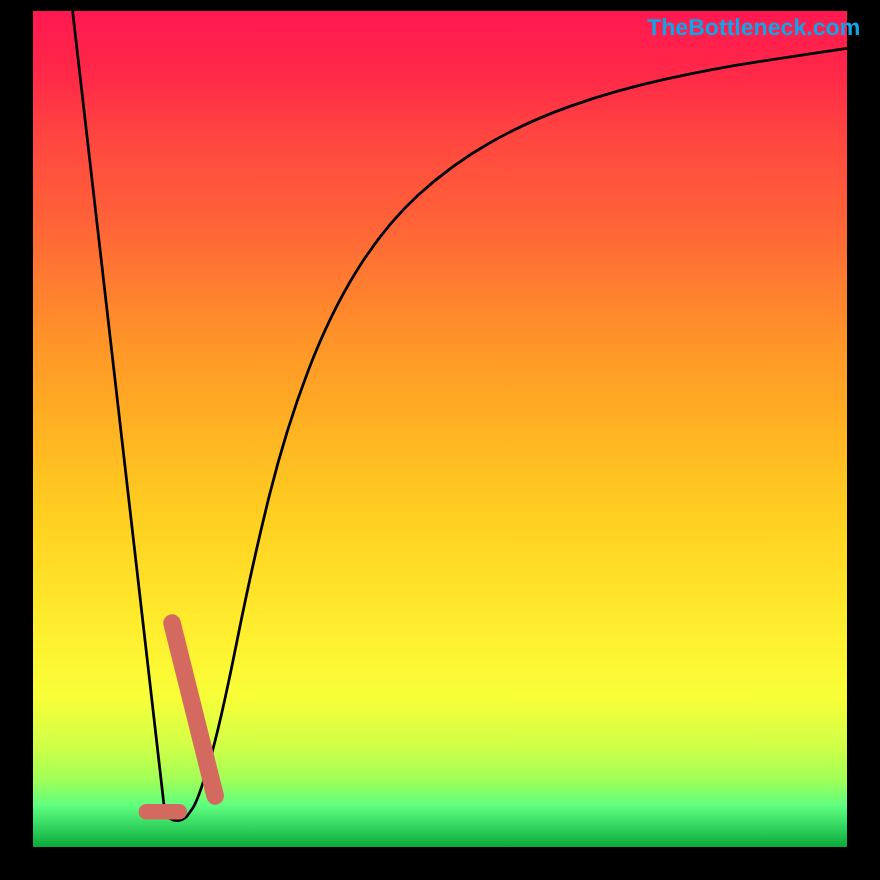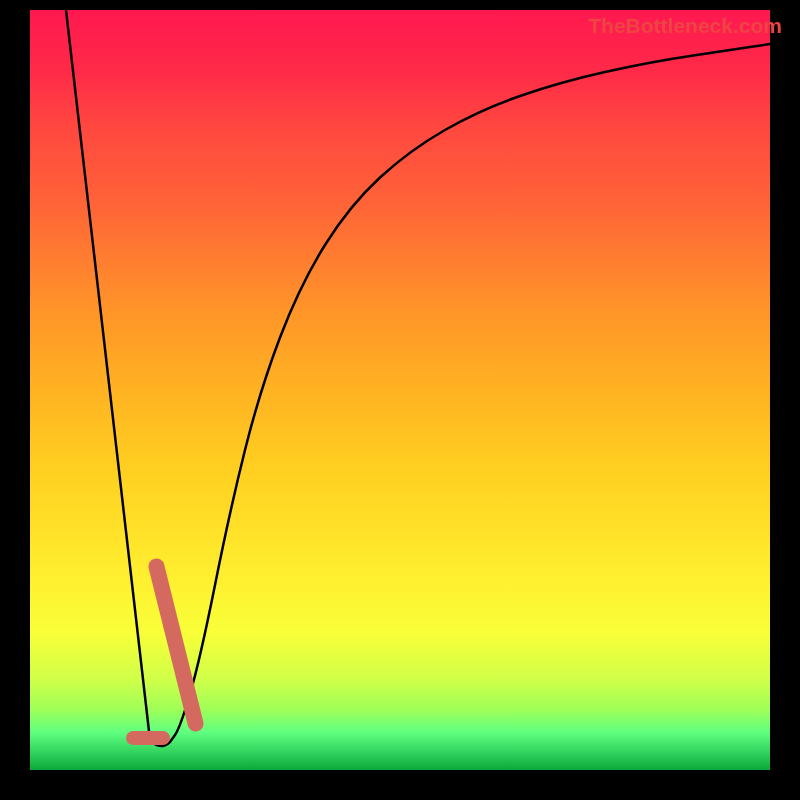--- a/index.html
+++ b/index.html
@@ -39,21 +39,21 @@
         #0aa838 100%
       );
     }
     .watermark {
       position: absolute;
       top: 14px;
       right: 18px;
       font-family: Arial, sans-serif;
       font-size: 21px;
       font-weight: bold;
-      color: #ef4444;
+      color: #0ea5e9;
       z-index: 10;
     }
     .curve-svg {
       position: absolute;
       left: 30px;
       top: 10px;
       width: 740px;
       height: 760px;
       z-index: 5;
     }

